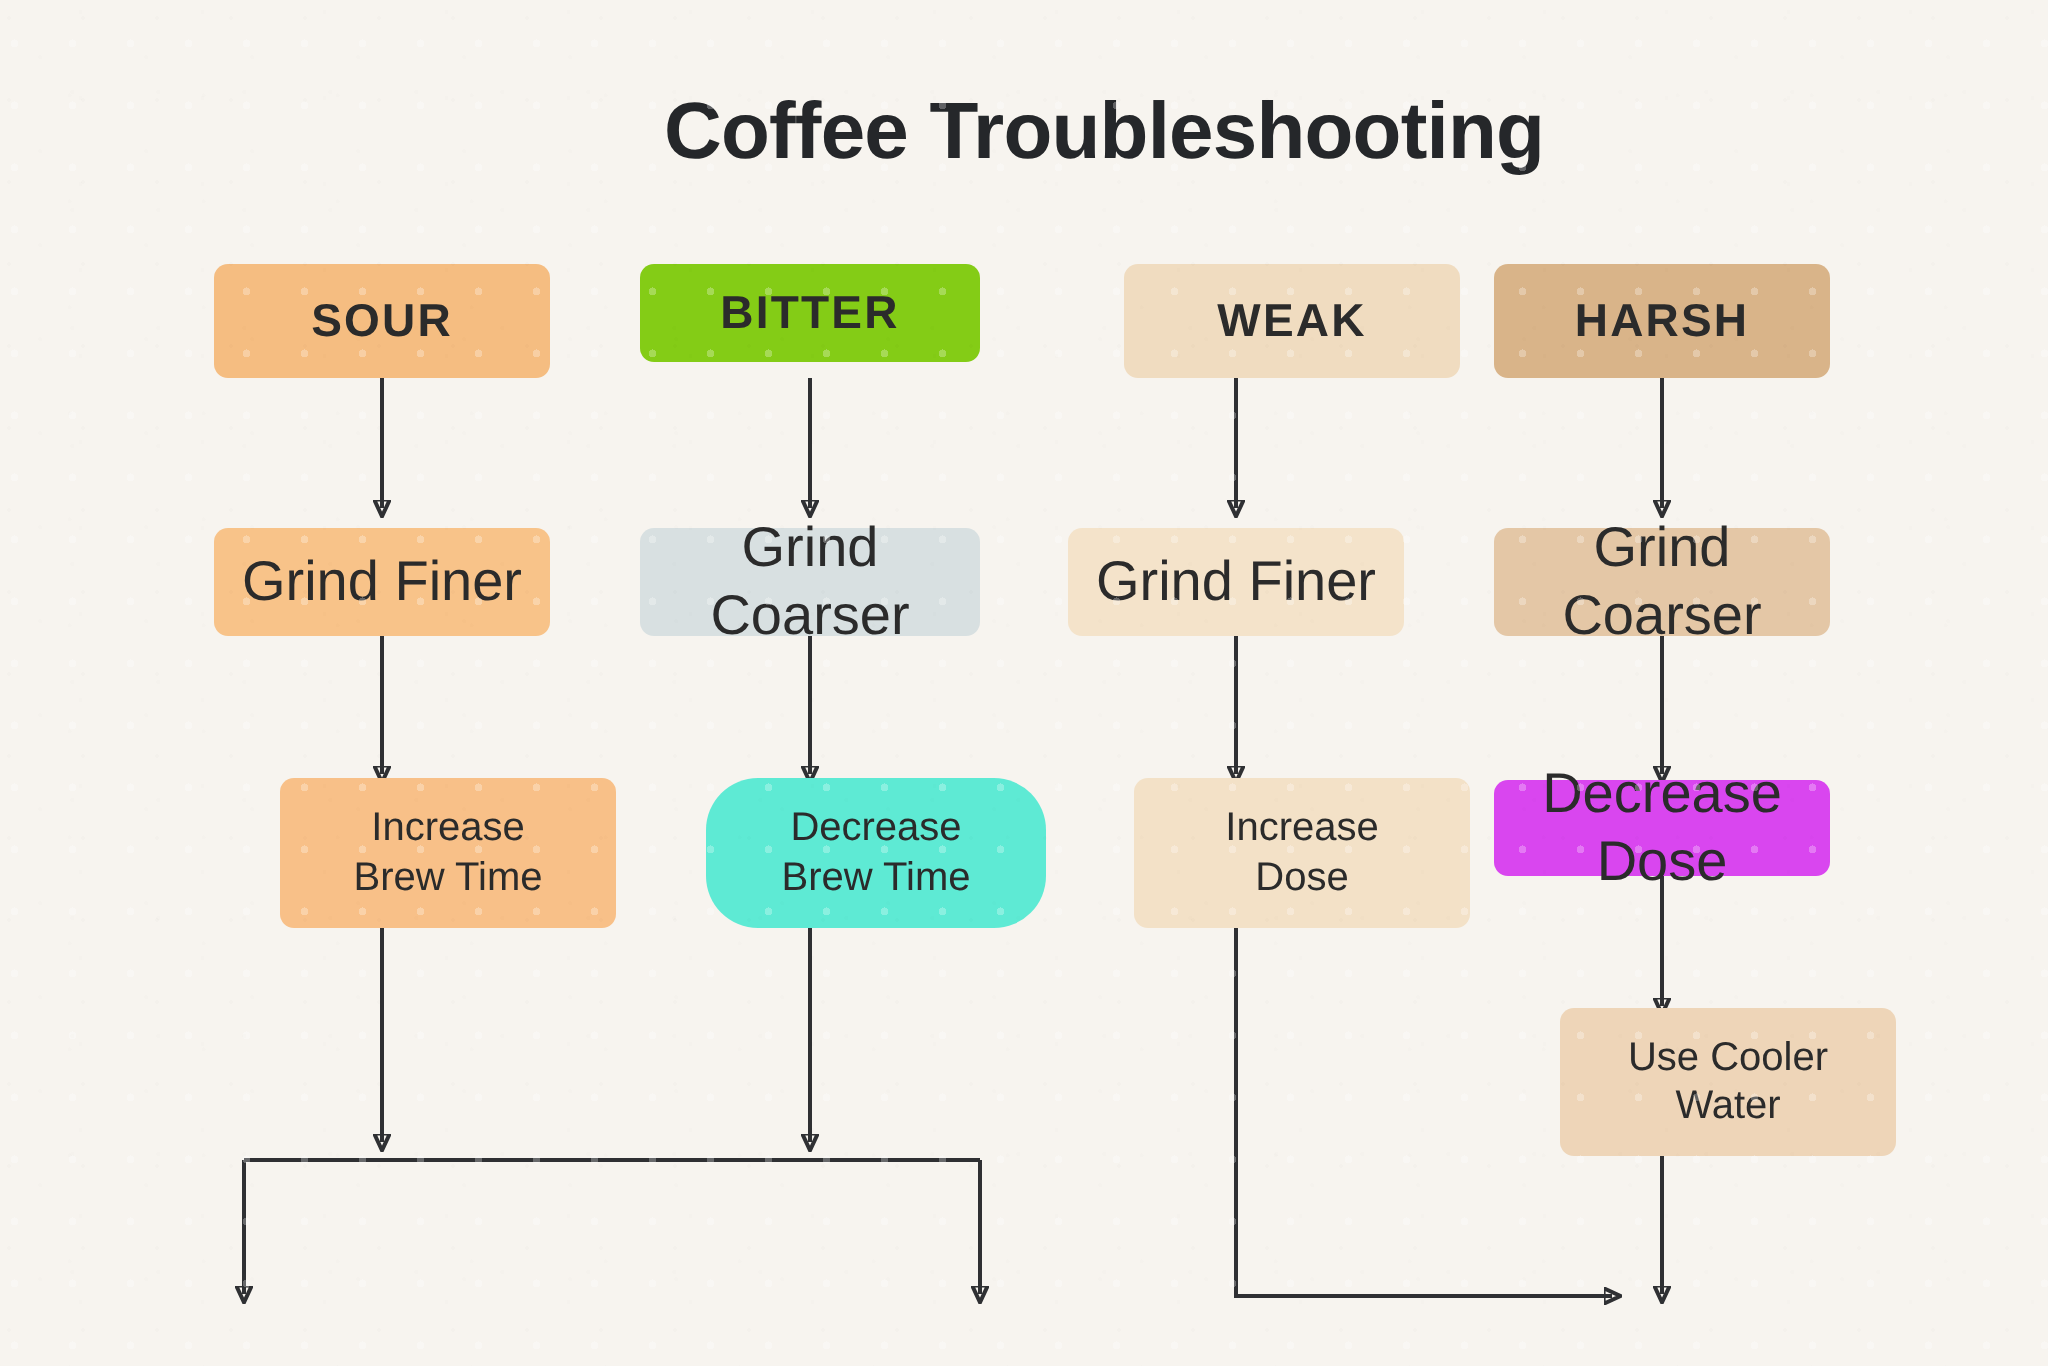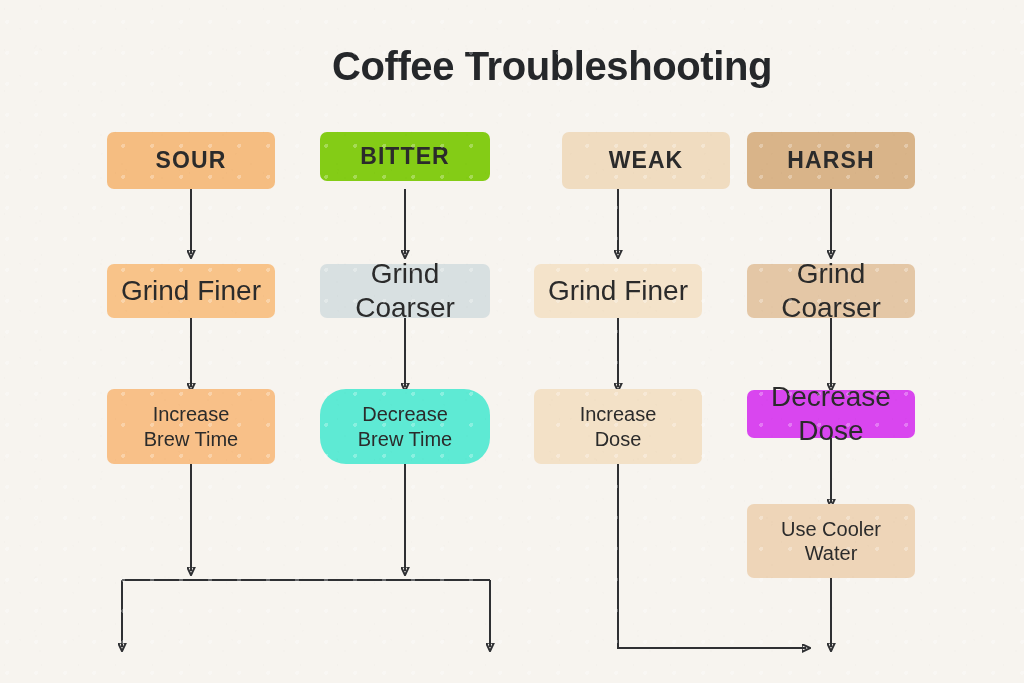--- a/index.html
+++ b/index.html
@@ -65,20 +65,21 @@
     font-size: 23px;
     font-weight: bold;
     letter-spacing: 1.1px;
   }
   .node.step {
     font-size: 28px;
     font-weight: normal;
   }
   .node.step.two-line {
     font-size: 20px;
+    margin-left: 33px;
   }
   .connector-svg line, .connector-svg path {
     stroke: #2f3033;
     stroke-width: 2;
     fill: none;
   }
 </style>
 </head>
 <body>
 

